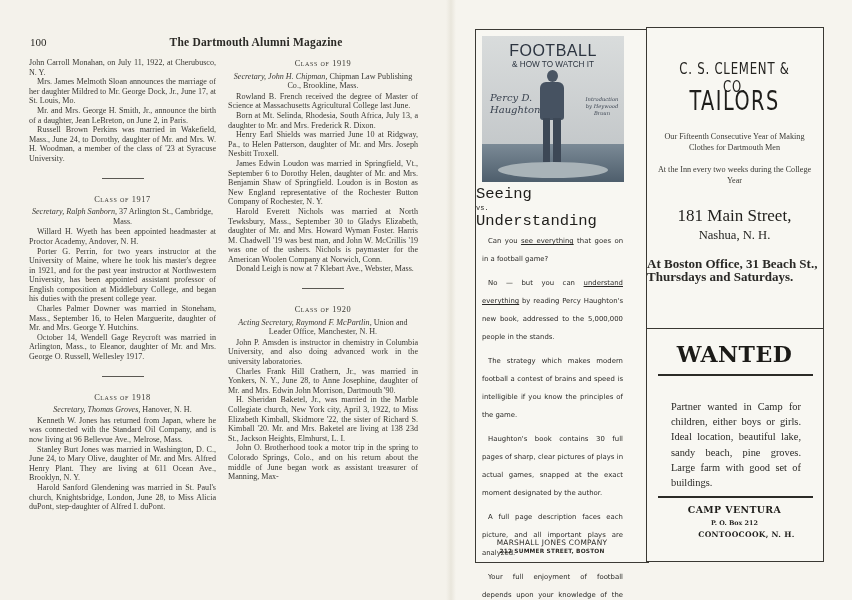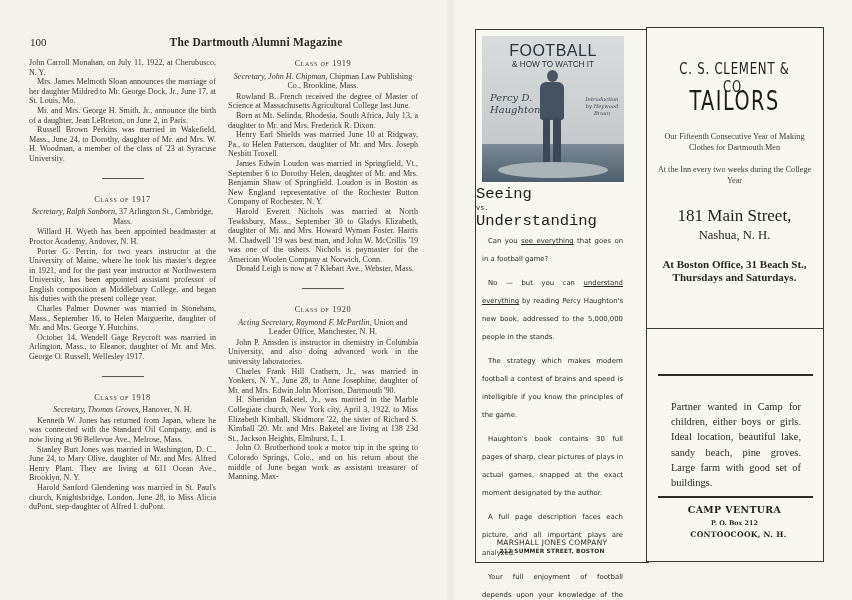--- a/index.html
+++ b/index.html
@@ -54,31 +54,31 @@
 
   
   .ad-tailors { position: absolute; left: 646px; top: 27px; width: 178px; height: 328px; border: 1.5px solid #3a3833; background: #f8f7f2; }
   .t-company { position: absolute; left: 0; top: 32px; width: 175px; text-align: center; font-family: "DejaVu Sans", sans-serif; font-size: 15px; transform: scaleX(0.78); letter-spacing: 1px; color: #242320; }
   .t-tailors { position: absolute; left: 0; top: 58px; width: 175px; text-align: center; font-family: "DejaVu Sans", sans-serif; font-size: 26px; transform: scaleX(0.74); letter-spacing: 2px; color: #1f1e1b; }
   .t-small { position: absolute; left: 10px; width: 155px; text-align: center; font-family: "Liberation Serif", serif; font-size: 8.2px; line-height: 11px; color: #3b3a35; }
   .t-line1 { top: 103px; }
   .t-line2 { top: 136px; }
   .t-street { position: absolute; left: 0; top: 178px; width: 175px; text-align: center; font-family: "Liberation Serif", serif; font-size: 17px; color: #1f1e1b; }
   .t-city { position: absolute; left: 0; top: 200px; width: 175px; text-align: center; font-family: "Liberation Serif", serif; font-size: 12.6px; color: #1f1e1b; }
-  .t-boston { position: absolute; left: 0; top: 230px; width: 175px; text-align: center; font-family: "Liberation Serif", serif; font-size: 11px; line-height: 12.5px; font-weight: bold; color: #2a2926; }
+  .t-boston { position: absolute; left: 0; top: 230px; width: 175px; font-family: "Liberation Serif", serif; font-size: 13px; line-height: 12.5px; font-weight: bold; color: #2a2926; }
 
   
   .ad-wanted { position: absolute; left: 646px; top: 328px; width: 178px; height: 234px; border: 1.5px solid #3a3833; background: #f8f7f2; }
   .w-title { position: absolute; left: 0; top: 12px; width: 175px; text-align: center; font-family: "DejaVu Serif", serif; font-weight: bold; font-size: 22px; letter-spacing: 0.5px; color: #1c1b18; }
   .w-rule1 { position: absolute; left: 11px; top: 45px; width: 155px; height: 1.5px; background: #2c2b27; }
   .w-body { position: absolute; left: 24px; top: 70px; width: 130px; font-family: "Liberation Serif", serif; font-size: 10.4px; line-height: 15.2px; text-align: justify; color: #2a2926; }
   .w-rule2 { position: absolute; left: 11px; top: 167px; width: 155px; height: 1.5px; background: #2c2b27; }
   .w-camp { position: absolute; left: 0; top: 175px; width: 175px; text-align: center; font-family: "DejaVu Serif", serif; font-weight: bold; font-size: 9.4px; letter-spacing: 0.4px; color: #1f1e1b; }
   .w-box { position: absolute; left: 0; top: 190px; width: 175px; text-align: center; font-family: "DejaVu Serif", serif; font-weight: bold; font-size: 6.4px; color: #2a2926; }
-  .w-town { position: absolute; left: 4px; top: 201px; width: 175px; text-align: center; font-family: "DejaVu Serif", serif; font-weight: bold; font-size: 7.6px; letter-spacing: 0.3px; color: #1f1e1b; }
+  .w-town { position: absolute; left: 12px; top: 201px; width: 175px; text-align: center; font-family: "DejaVu Serif", serif; font-weight: bold; font-size: 7.6px; letter-spacing: 0.3px; color: #1f1e1b; }
 </style>
 </head>
 <body>
 
 <div class="page-left">
   <div class="running-head">
     <span class="page-number">100</span>
     <span class="magazine-title">The Dartmouth Alumni Magazine</span>
   </div>
 
@@ -163,19 +163,20 @@
   <div class="t-small t-line2">At the Inn every two weeks during the College Year</div>
   <div class="t-street">181 Main Street,</div>
   <div class="t-city">Nashua, N. H.</div>
   <div class="t-boston">
     <div>At Boston Office, 31 Beach St.,</div>
     <div>Thursdays and Saturdays.</div>
   </div>
 </div>
 
 <div class="ad-wanted">
+  <div class="w-title">WANTED</div>
   <div class="w-rule1"></div>
   <div class="w-body">Partner wanted in Camp for children, either boys or girls. Ideal location, beautiful lake, sandy beach, pine groves. Large farm with good set of buildings.</div>
   <div class="w-rule2"></div>
   <div class="w-camp">CAMP VENTURA</div>
   <div class="w-box">P. O. Box 212</div>
   <div class="w-town">CONTOOCOOK, N. H.</div>
 </div>
 
 </body></html>

